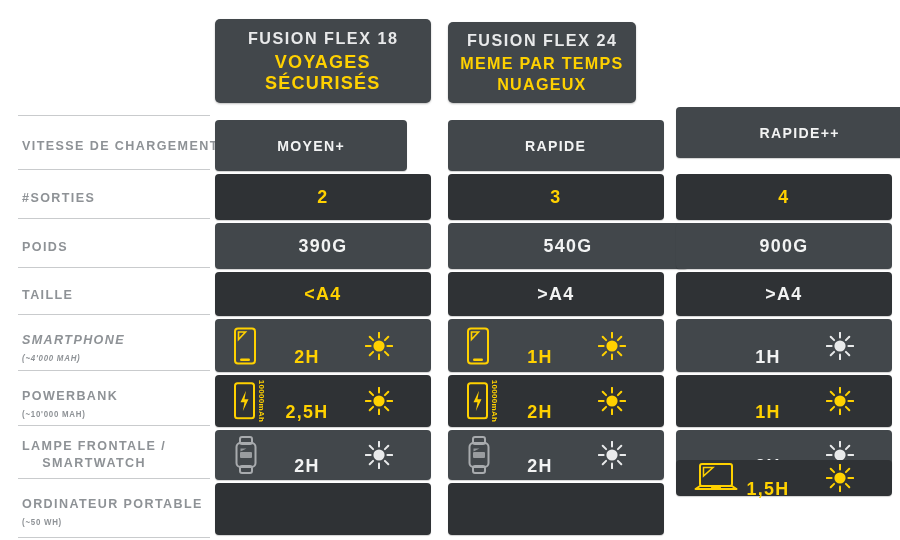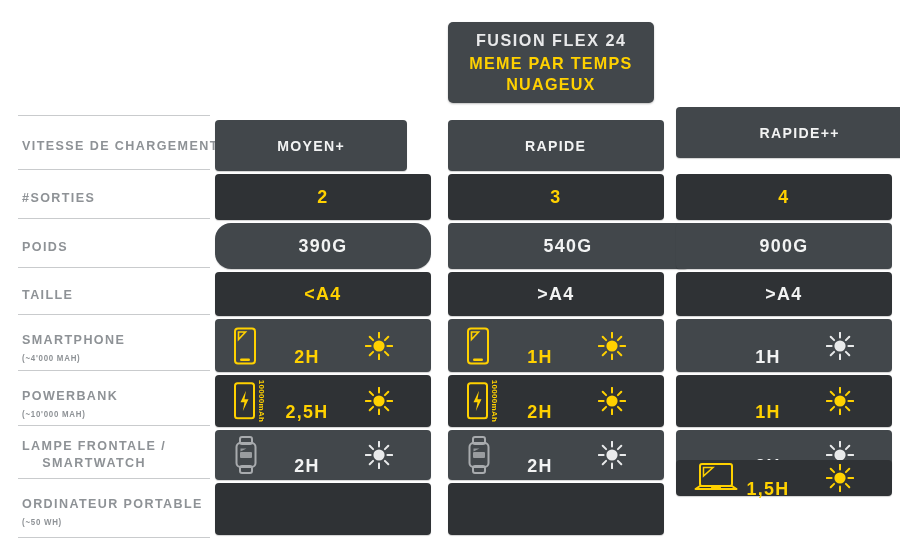--- a/index.html
+++ b/index.html
@@ -65,22 +65,29 @@
   .ic-sun{position:absolute;top:50%;transform:translateY(-50%);}
 
   svg{display:block;}
 </style>
 </head>
 <body>
 
 <div id="sheet">
 
 
-
-  <div class="hcard" style="left:448px;top:22px;width:206px;height:81px;">
+  <div class="hcard" style="left:215px;top:19px;width:216px;height:84px;">
+    <div class="model">FUSION FLEX 18</div>
+    <div class="tag">
+      <div>VOYAGES</div>
+      <div>SÉCURISÉS</div>
+    </div>
+  </div>
+
+  <div class="hcard" style="left:448px;top:22px;width:188px;height:81px;">
     <div class="model">FUSION FLEX 24</div>
     <div class="tag">
       <div style="font-size:17px;">MEME PAR TEMPS</div>
       <div style="font-size:17px;">NUAGEUX</div>
     </div>
   </div>
 
 
   <div id="rows-layer">
       <div class="divider" style="top: 115px;"></div>
@@ -106,21 +113,21 @@
       <div class="cell dark" style="left: 448px; top: 174px; width: 216px; height: 46px;">
         <div class="txt v-yellow" style="font-size: 19px;">3</div>
       </div>
       <div class="cell dark" style="left: 676px; top: 174px; width: 216px; height: 46px;">
         <div class="txt v-yellow" style="font-size: 19px;">4</div>
       </div>
       <div class="divider" style="top: 218px;"></div>
       <div class="lbl" style="top: 237.5px;">
         <div class="main">POIDS</div>
       </div>
-      <div class="cell light" style="left: 215px; top: 223px; width: 216px; height: 46px; border-radius: 16px;">
+      <div class="cell light" style="left: 215px; top: 223px; width: 216px; height: 46px;">
         <div class="txt v-white" style="font-size: 19px;">390G</div>
       </div>
       <div class="cell light" style="left: 448px; top: 223px; width: 240px; height: 46px;">
         <div class="txt v-white" style="font-size: 19px;">540G</div>
       </div>
       <div class="cell light" style="left: 676px; top: 223px; width: 216px; height: 46px;">
         <div class="txt v-white" style="font-size: 19px;">900G</div>
       </div>
       <div class="divider" style="top: 267px;"></div>
       <div class="lbl" style="top: 285.5px;">
@@ -129,21 +136,21 @@
       <div class="cell dark" style="left: 215px; top: 272px; width: 216px; height: 44px;">
         <div class="txt v-yellow" style="font-size: 19px;">&lt;A4</div>
       </div>
       <div class="cell dark" style="left: 448px; top: 272px; width: 216px; height: 44px;">
         <div class="txt v-white" style="font-size: 19px;">&gt;A4</div>
       </div>
       <div class="cell dark" style="left: 676px; top: 272px; width: 216px; height: 44px;">
         <div class="txt v-white" style="font-size: 19px;">&gt;A4</div>
       </div>
       <div class="divider" style="top: 314px;"></div>
-      <div class="lbl" style="top: 331px;">
+      <div class="lbl" style="top: 331px; font-style: italic;">
         <div class="main">SMARTPHONE</div>
         <div class="sub">(~4'000 MAH)</div>
       </div>
       <div class="cell light" style="left: 215px; top: 319px; width: 216px; height: 53px;">
         <div class="iconrow">
           <div class="ic-left">
             <svg width="24" height="38" viewBox="0 0 24 38">
     <rect x="2" y="1.5" width="20" height="35" rx="3" ry="3" fill="none" stroke="#ffd100" stroke-width="2"></rect>
     <rect x="7" y="31.5" width="10" height="2.4" rx="1.2" fill="#ffd100"></rect>
     <path d="M5.5 5 L12.5 5 L5.5 12.5 Z" fill="none" stroke="#ffd100" stroke-width="1.6"></path>

